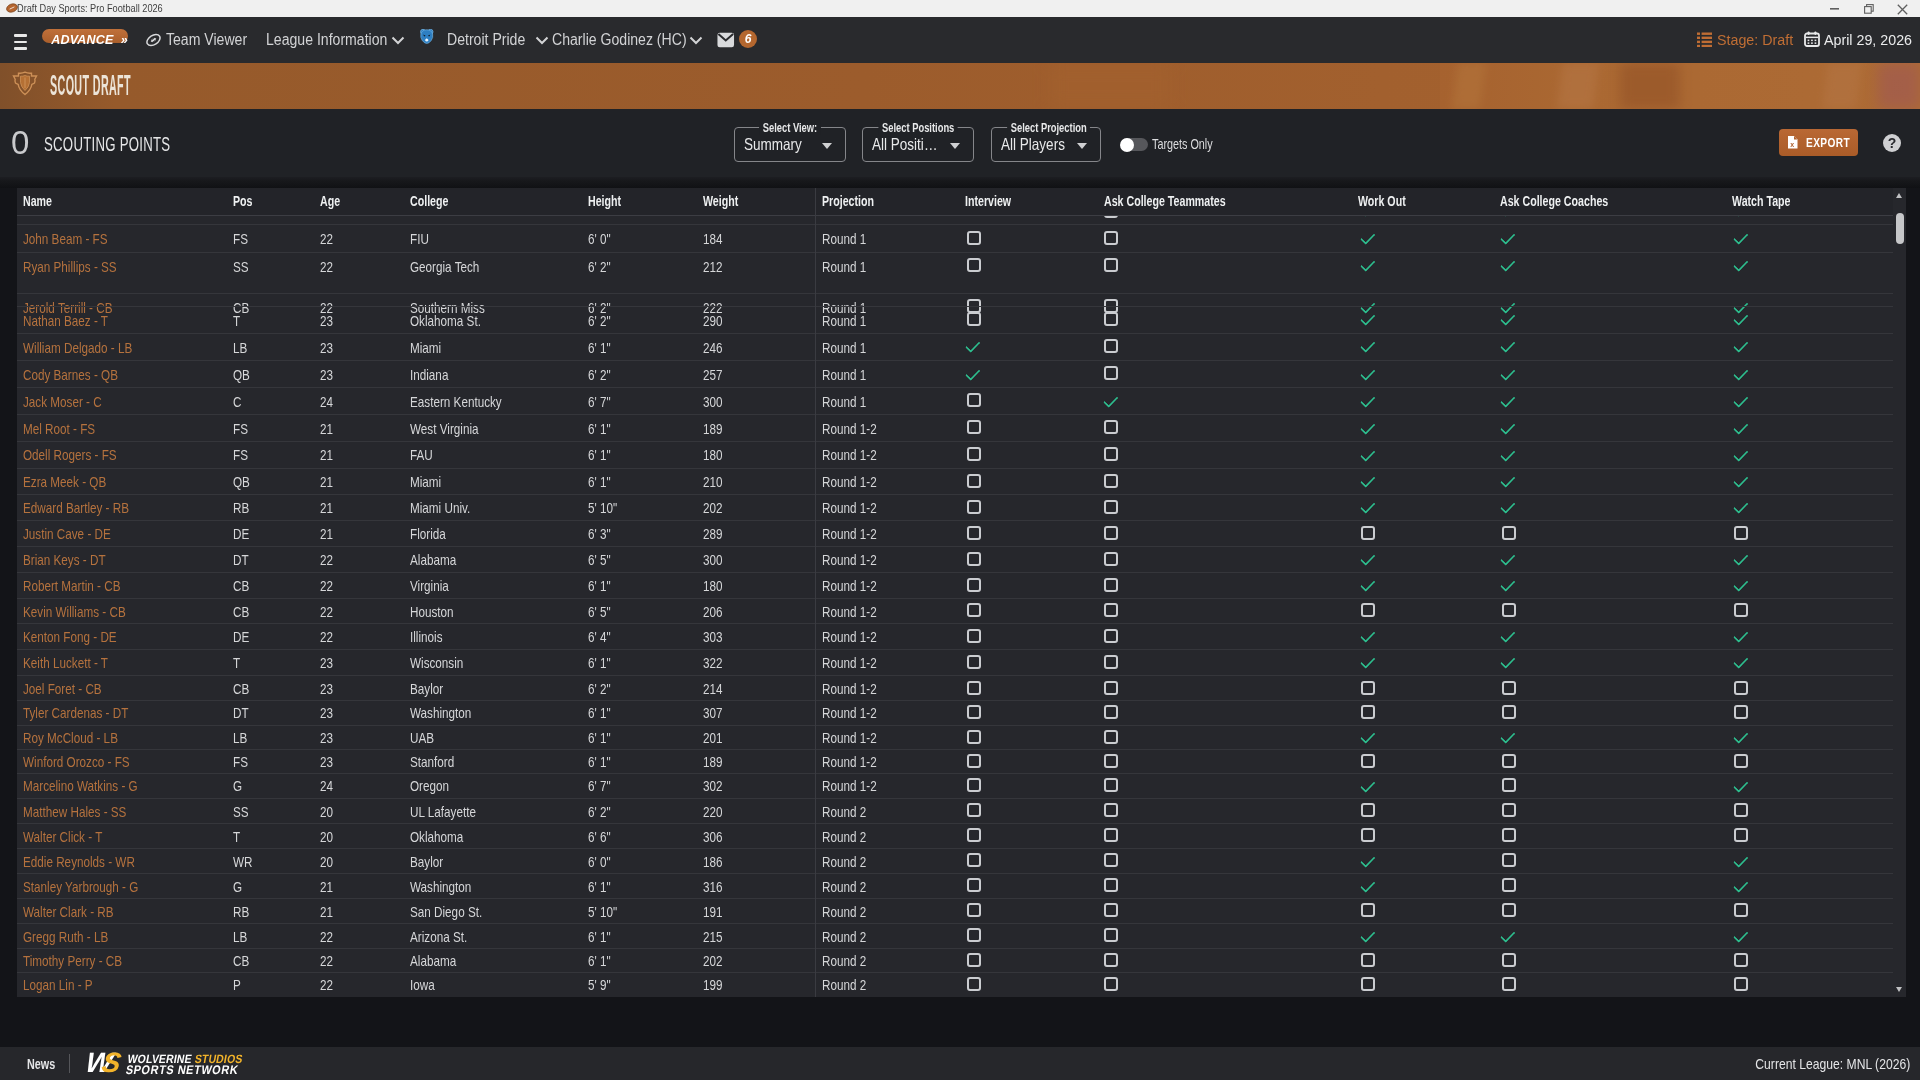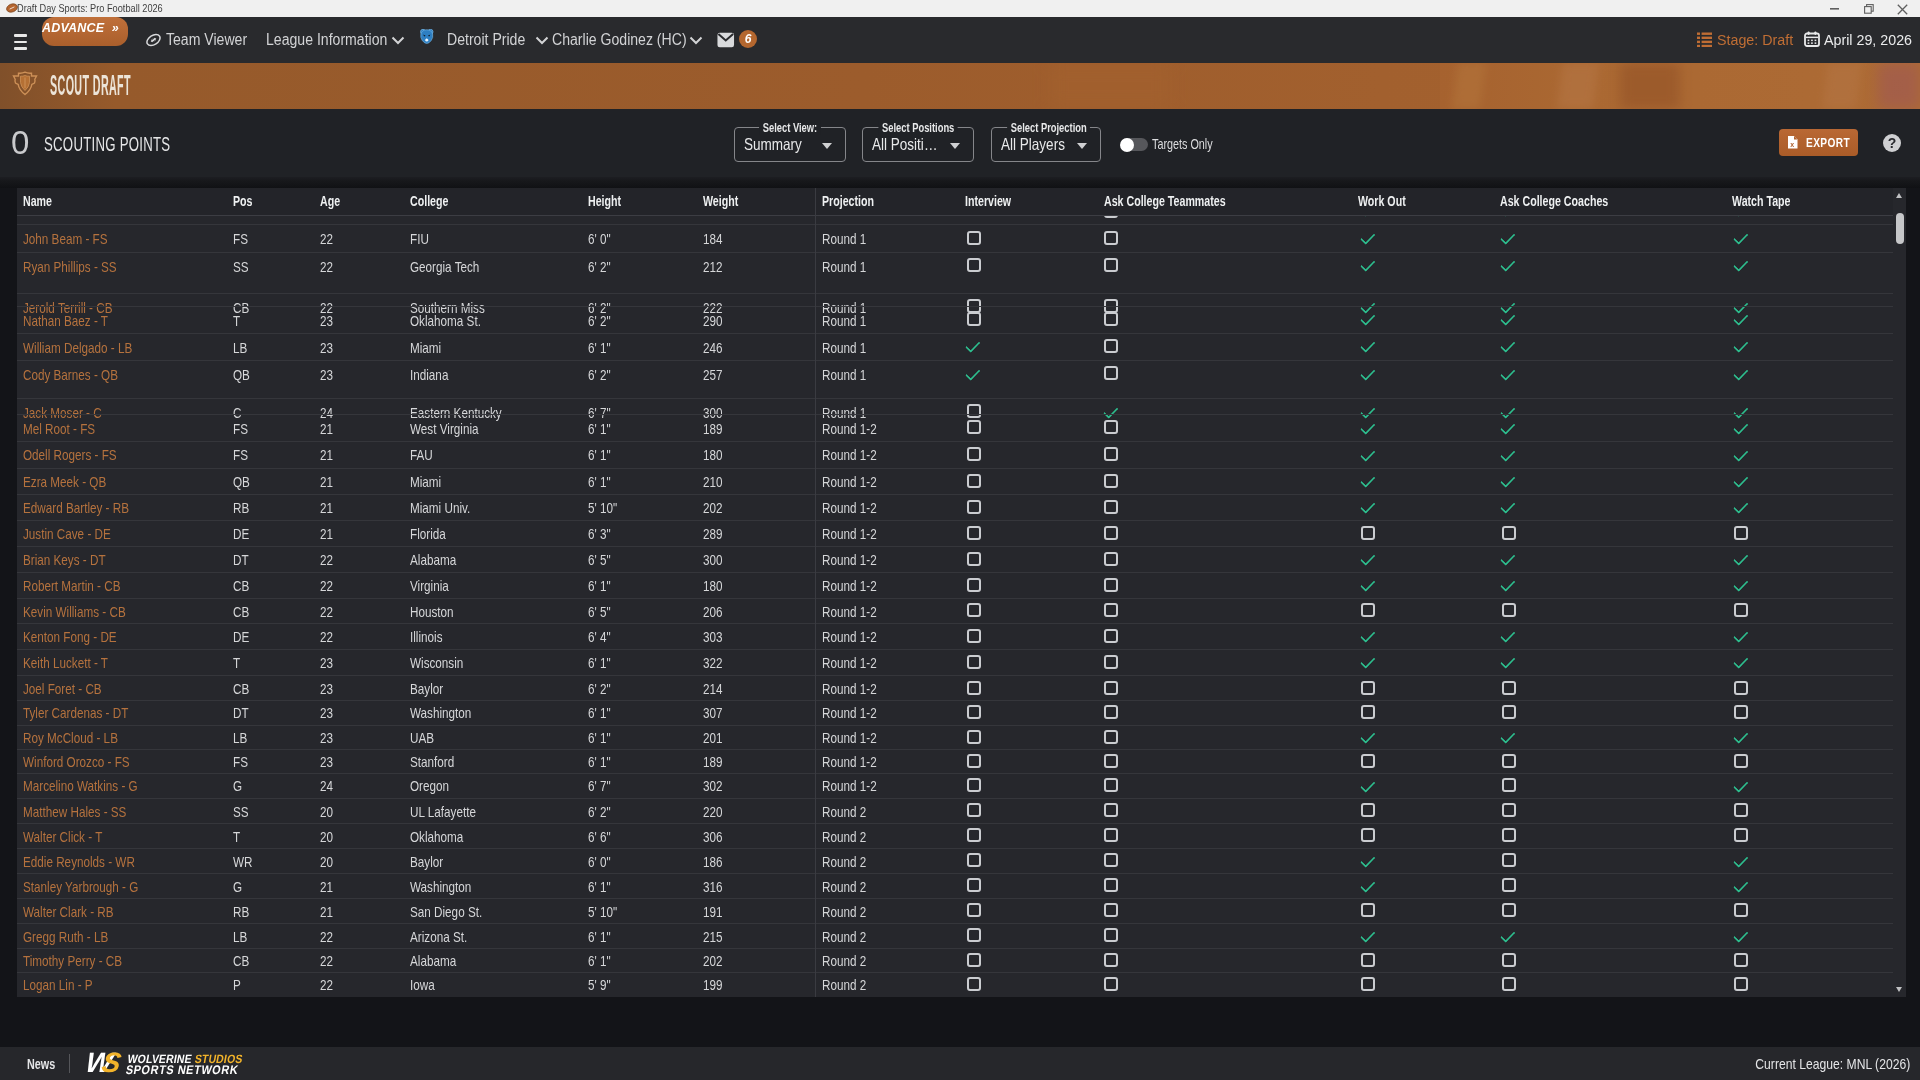--- a/index.html
+++ b/index.html
@@ -8,22 +8,22 @@
 
 
 #titlebar { position:absolute; left:0; top:0; width:1920px; height:17px; background:#f0f0f0; }
 #titlebar .txt { position:absolute; left:17px; top:0; line-height:16px; font-size:11.5px; color:#3f3f3f; transform:scaleX(.8); transform-origin:0 50%; white-space:nowrap; }
 #tbico { position:absolute; left:6px; top:2px; }
 
 
 #nav { position:absolute; left:0; top:17px; width:1920px; height:46px; background:#292a2d; }
 #nav .it { position:absolute; top:0; height:46px; line-height:46px; color:#d2d3d5; font-size:16px; white-space:nowrap; transform:scaleX(.88); transform-origin:0 50%; }
 .burger span { position:absolute; left:0; width:12.5px; height:2.6px; background:#e8e8e8; border-radius:1px; }
-#advance { position:absolute; left:42px; top:0; width:86px; height:29px; border-radius:12px;
-  background:linear-gradient(180deg,#c0703a,#aa5f2c); text-align:left; }
+#advance { position:absolute; left:42px; top:12px; width:86px; height:14px; border-radius:12px;
+  background:linear-gradient(180deg,#c0703a,#aa5f2c); text-align:right; }
 #advance b { font-style:italic; font-size:12.5px; color:#fff; line-height:23px; letter-spacing:.2px; }
 #stage { position:absolute; top:0; height:46px; line-height:46px; color:#c06e34; font-size:15.5px; white-space:nowrap; transform:scaleX(.92); transform-origin:0 50%; }
 #date { position:absolute; top:0; height:46px; line-height:46px; color:#eaebec; font-size:15.5px; white-space:nowrap; transform:scaleX(.92); transform-origin:0 50%; }
 
 
 #banner { position:absolute; left:0; top:63px; width:1920px; height:46px; overflow:hidden;
   background:linear-gradient(90deg,#80502a 0,#965a2b 6%,#9c5c2c 45%,#a2602e 72%,#a5632f 100%); }
 #banner .ph { position:absolute; top:0; height:46px; }
 #btitle { position:absolute; left:50px; top:6px; color:#ece4d8; font-size:29px; font-weight:700;
   transform:scaleX(.37); transform-origin:0 0; letter-spacing:1px; white-space:nowrap; }
@@ -359,21 +359,21 @@
         <div class="ck" style="left:1343.0px;top:5.1px">
           <i></i>
         </div>
         <div class="ck" style="left:1483.5px;top:5.1px">
           <i></i>
         </div>
         <div class="ck" style="left:1716.0px;top:5.1px">
           <i></i>
         </div>
       </div>
-<div class="row" style="top:210px;height:27.0px">
+<div class="row" style="top:199.0px;height:27.0px">
         <span class="c nm" style="left:6px;line-height:27.0px">Jack Moser - C</span>
         <span class="c" style="left:216px;line-height:27.0px">C</span>
         <span class="c" style="left:303px;line-height:27.0px">24</span>
         <span class="c" style="left:393px;line-height:27.0px">Eastern Kentucky</span>
         <span class="c" style="left:571px;line-height:27.0px">6' 7"</span>
         <span class="c" style="left:686px;line-height:27.0px">300</span>
         <span class="c" style="left:805px;line-height:27.0px">Round 1</span>
         <div class="cb" style="left:949.8px;top:5.3px"></div>
         <div class="ck" style="left:1086.0px;top:5.1px">
           <i></i>

